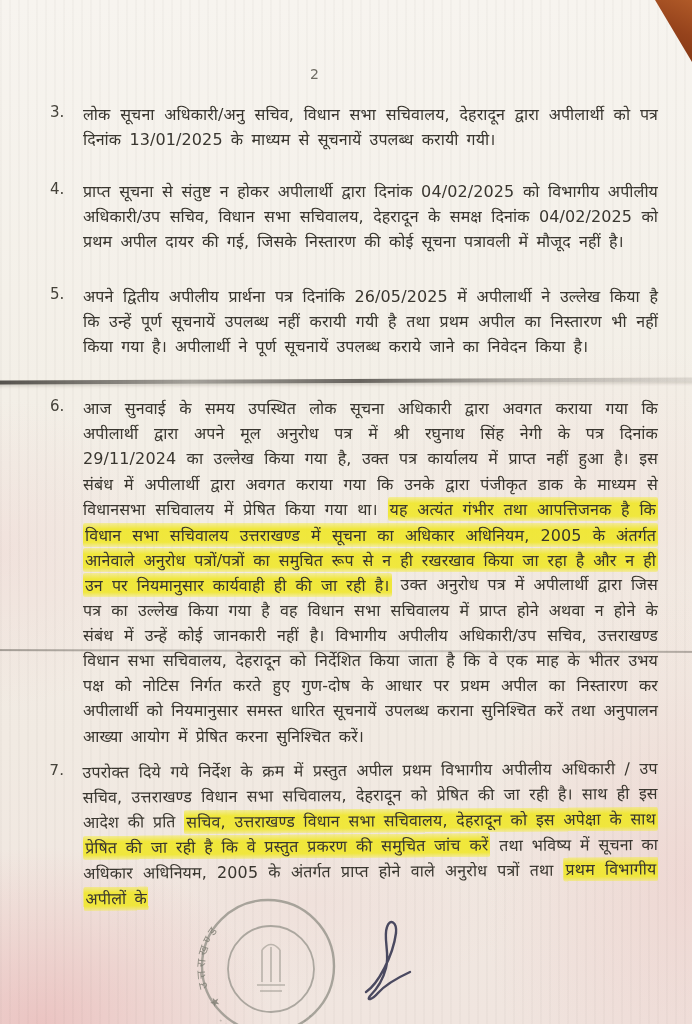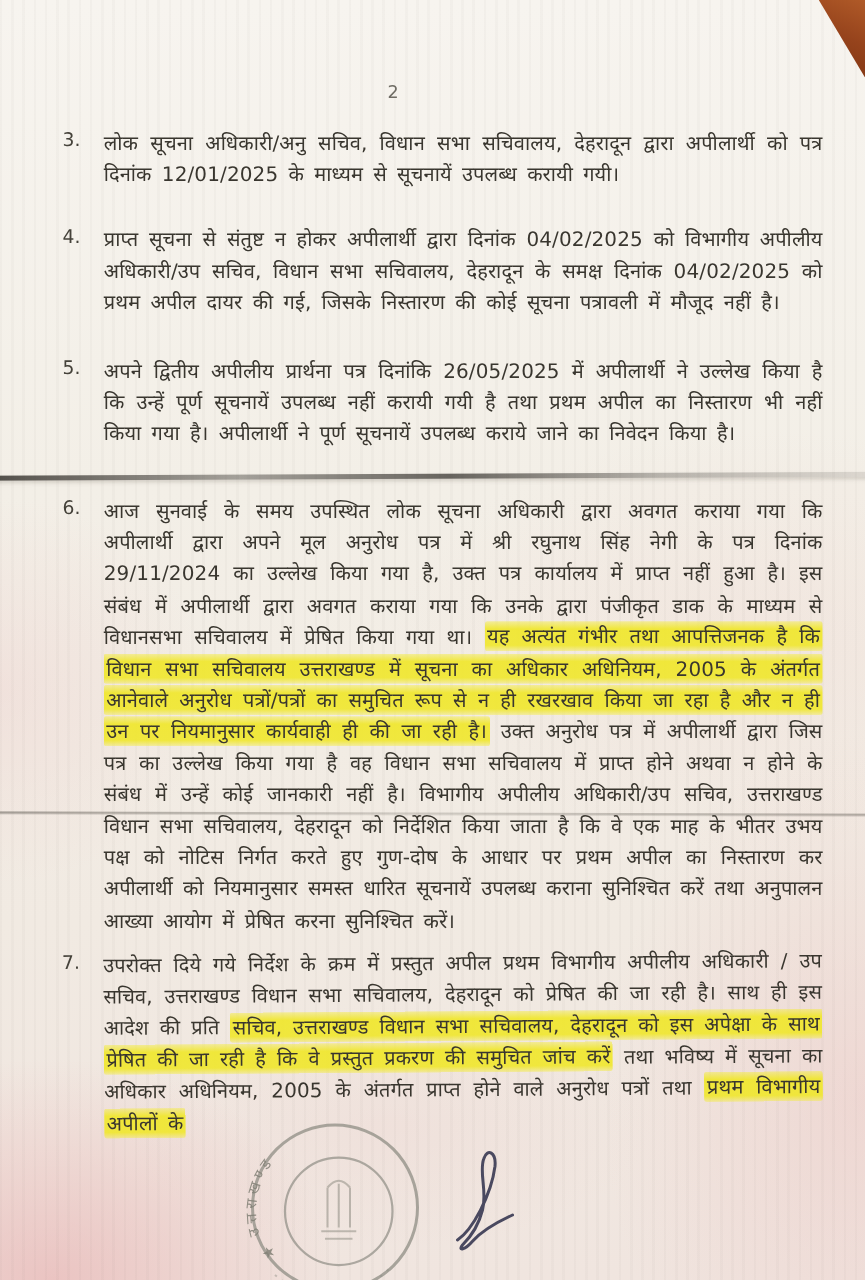--- a/index.html
+++ b/index.html
@@ -59,21 +59,21 @@
 <body>
 
 <div class="page">
 
   <div class="corner"></div>
 
   <div class="page-num">2</div>
 
   <section class="para" style="top:102px">
     <span class="para-num">3.</span>
-    <span class="para-body"><span>लोक सूचना अधिकारी/अनु सचिव, विधान सभा सचिवालय, देहरादून द्वारा अपीलार्थी को पत्र दिनांक 12/01/2025 के माध्यम से सूचनायें उपलब्ध करायी गयी।</span></span>
+    <span class="para-body"><span>लोक सूचना अधिकारी/अनु सचिव, विधान सभा सचिवालय, देहरादून द्वारा अपीलार्थी को पत्र दिनांक 13/01/2025 के माध्यम से सूचनायें उपलब्ध करायी गयी।</span></span>
   </section>
 
   <section class="para" style="top:179px">
     <span class="para-num">4.</span>
     <span class="para-body"><span>प्राप्त सूचना से संतुष्ट न होकर अपीलार्थी द्वारा दिनांक 04/02/2025 को विभागीय अपीलीय अधिकारी/उप सचिव, विधान सभा सचिवालय, देहरादून के समक्ष दिनांक 04/02/2025 को प्रथम अपील दायर की गई, जिसके निस्तारण की कोई सूचना पत्रावली में मौजूद नहीं है।</span></span>
   </section>
 
   <section class="para" style="top:284px">
     <span class="para-num">5.</span>
     <span class="para-body"><span>अपने द्वितीय अपीलीय प्रार्थना पत्र दिनांकि 26/05/2025 में अपीलार्थी ने उल्लेख किया है कि उन्हें पूर्ण सूचनायें उपलब्ध नहीं करायी गयी है तथा प्रथम अपील का निस्तारण भी नहीं किया गया है। अपीलार्थी ने पूर्ण सूचनायें उपलब्ध कराये जाने का निवेदन किया है।</span></span>

